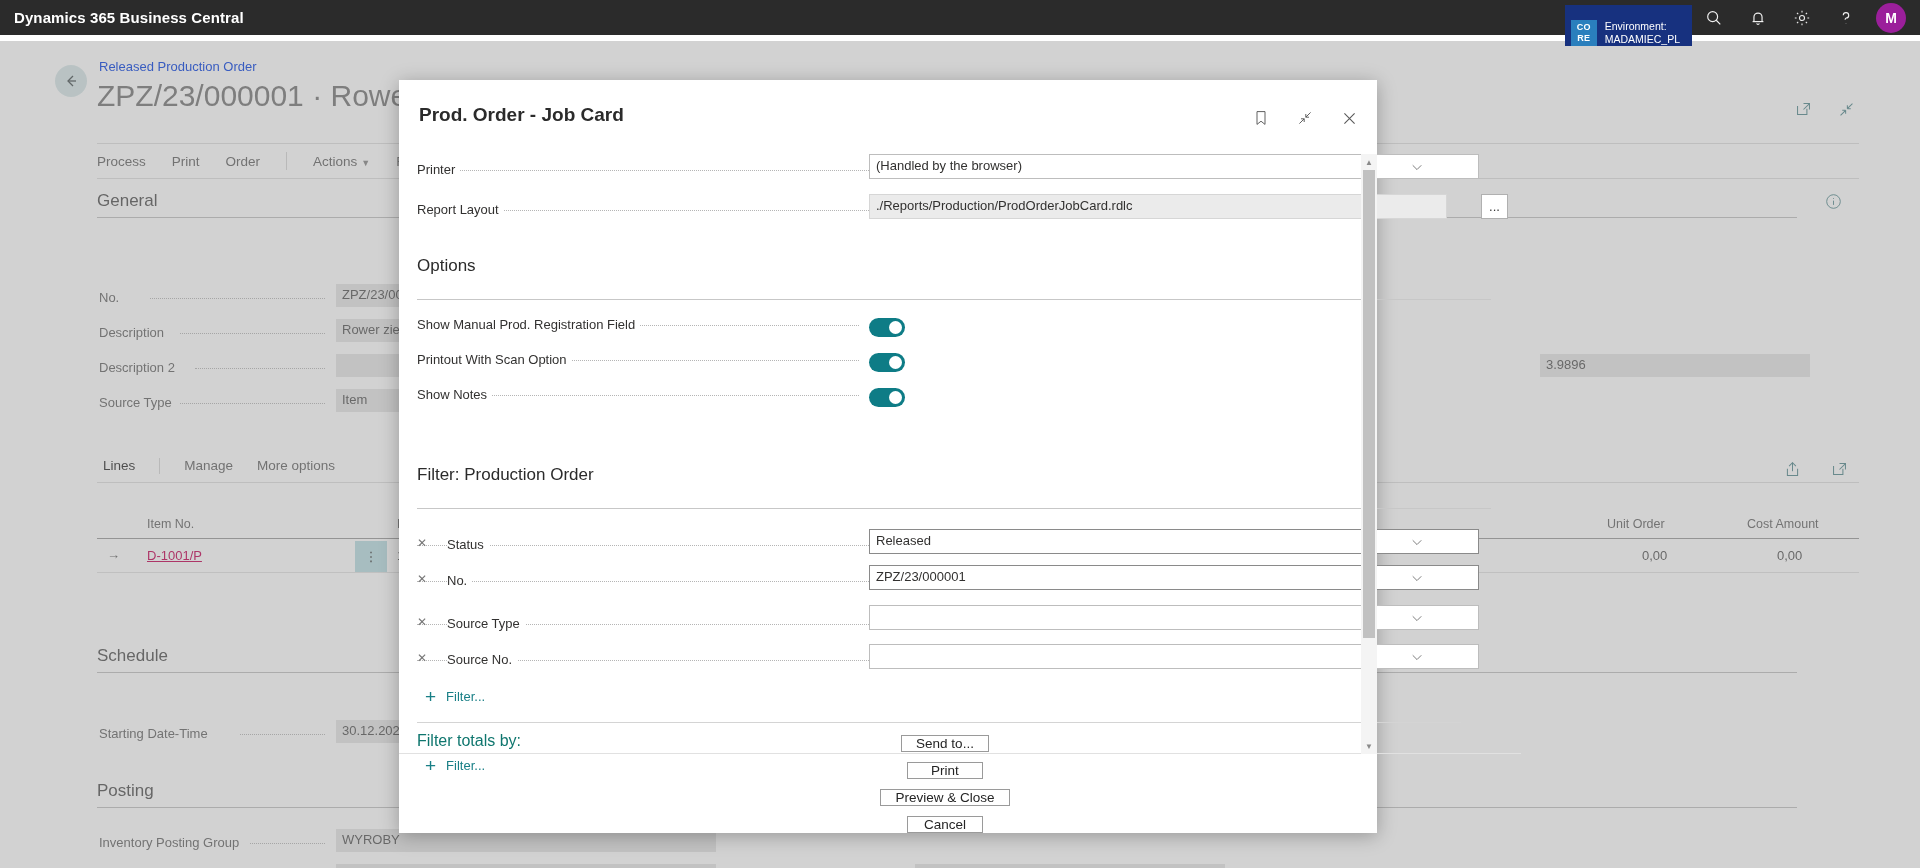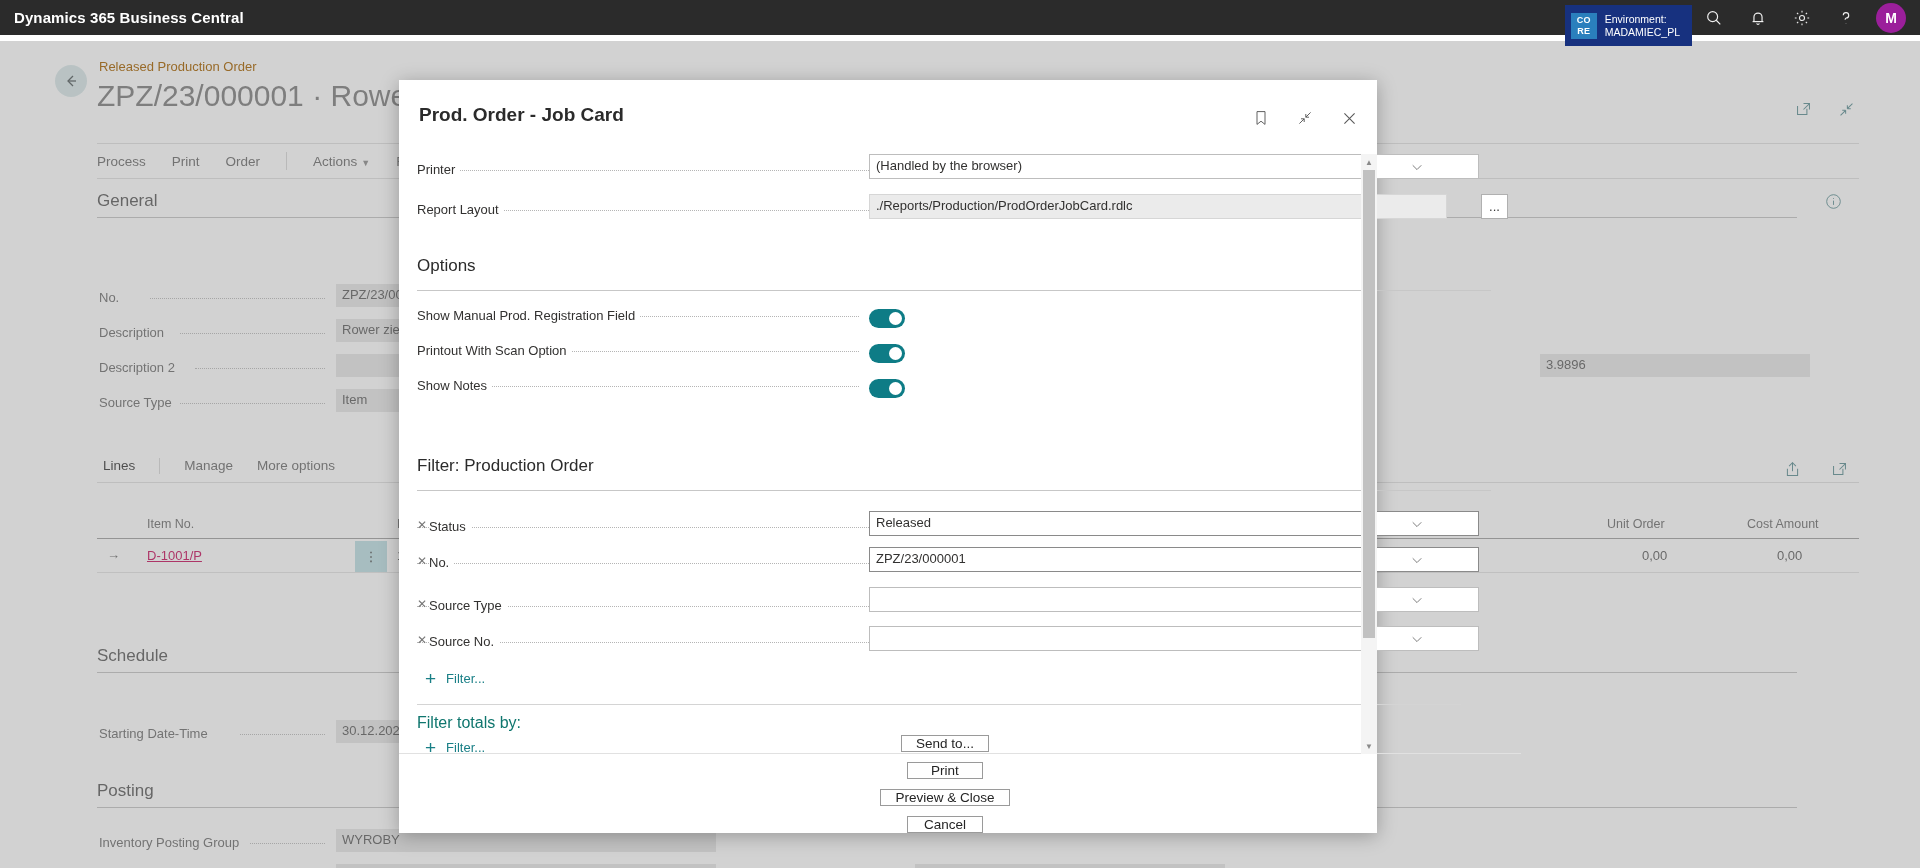--- a/index.html
+++ b/index.html
@@ -26,21 +26,21 @@
     margin-left: 14px;
     letter-spacing: .1px;
   }
   .topbar-right {
     margin-left: auto;
     display: flex; align-items: center; height: 41px;
   }
   .env-badge {
     background: #17317f;
     height: 41px;
-    display: flex; align-items: center;
+    display: flex; align-items: flex-end;
     padding: 0 12px 0 6px;
     margin-top: 16px;
   }
   .env-logo {
     width: 26px; height: 26px;
     background: #2a7fbd;
     color: #ffffff;
     font-size: 9px; font-weight: bold;
     line-height: 11px;
     display: flex; flex-direction: column;
@@ -80,21 +80,21 @@
 
   .back-btn {
     position: absolute; left: 55px; top: 24px;
     width: 32px; height: 32px; border-radius: 50%;
     background: #cfdcdd;
     display: flex; align-items: center; justify-content: center;
     color: #555e5f;
   }
   .breadcrumb {
     position: absolute; left: 99px; top: 18px;
-    font-size: 13px; color: #a16207;
+    font-size: 13px; color: #1d4ed8;
   }
   .page-title {
     position: absolute; left: 97px; top: 38px;
     font-size: 30px; color: #7d7d7d; font-weight: normal;
     white-space: nowrap;
   }
   .page-toolbar-icons {
     position: absolute; top: 56px; left: 860px;
     display: flex; gap: 57px; color: #5f8c90;
   }
@@ -241,39 +241,39 @@
     width: 27px; height: 25px;
     border: 1px solid #b0b0b0; background: #ffffff;
     display: flex; align-items: center; justify-content: center;
     font-size: 13px; color: #3b3b3b; z-index: 4;
     line-height: 8px;
   }
 
   .msection {
     font-size: 17px; color: #2b2b2b;
     border-bottom: 1px solid #c7c7c7;
-    padding-bottom: 14px;
+    padding-bottom: 23px;
   }
   .toggle {
     position: absolute; left: 452px; top: 3px;
     width: 36px; height: 19px; border-radius: 10px;
     background: #0e7c86;
     z-index: 3;
   }
   .toggle .knob {
     position: absolute; right: 3px; top: 3px;
     width: 13px; height: 13px; border-radius: 50%;
     background: #ffffff;
   }
 
   .fx {
     position: absolute; left: 0; top: 7px;
     font-size: 12px; color: #767676; z-index: 3;
   }
-  .mlabel.withx { left: 12px; }
+  .mlabel.withx { left: 30px; }
 
   .filter-link {
     display: flex; align-items: center; gap: 10px;
     color: #197f86; font-size: 13px;
     padding: 6px 0 6px 8px;
   }
   .plus {
     font-size: 19px; line-height: 14px; font-weight: 300; color: #197f86;
   }
   .divider { border-bottom: 1px solid #d4d4d4; margin: 6px 0 0 0; }

